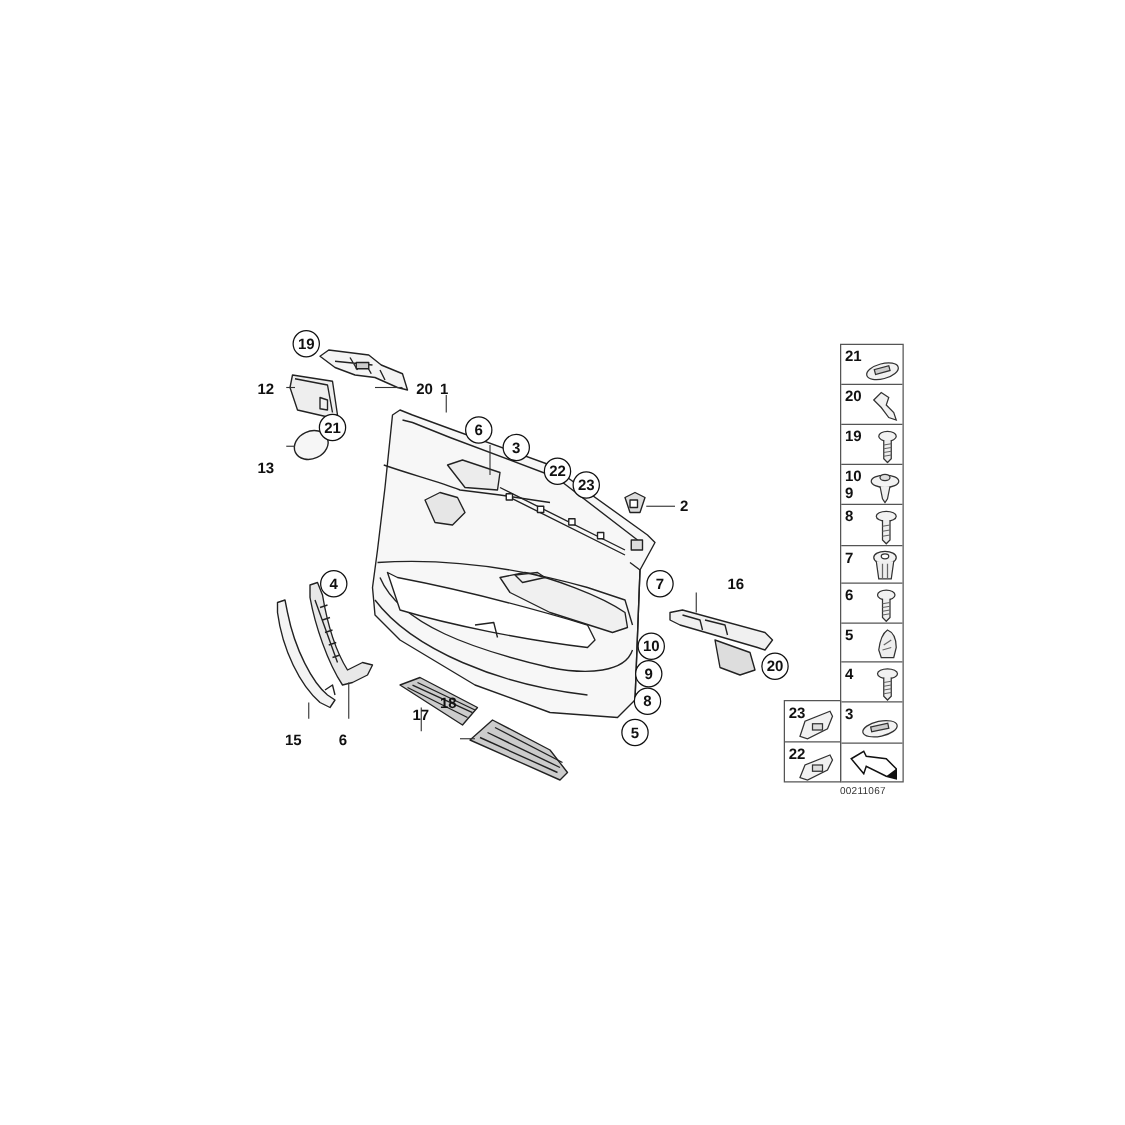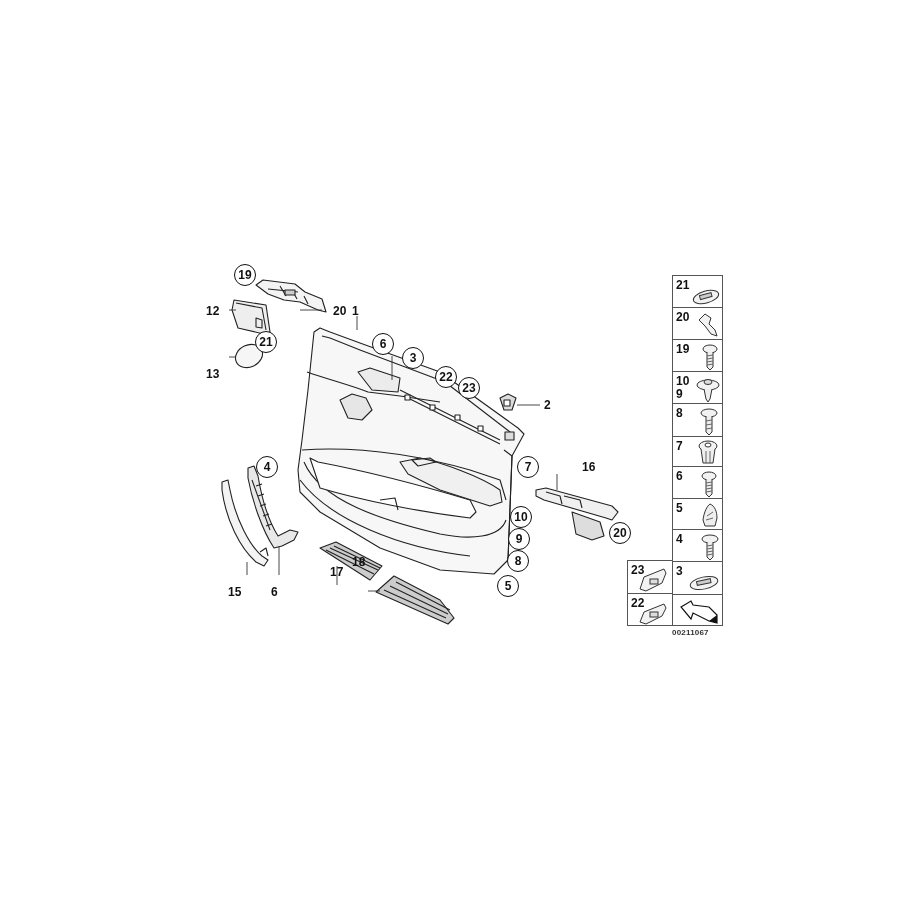--- a/index.html
+++ b/index.html
@@ -13,21 +13,21 @@
           font-family: "Liberation Sans", sans-serif; font-weight: bold; font-size: 12px; color: #111;
           box-sizing: border-box; }
   .tbl { position: absolute; border: 1px solid #555; box-sizing: border-box; background: #fff; }
   .cell { position: absolute; border-top: 1px solid #555; box-sizing: border-box; }
   .cell .num { position: absolute; left: 3px; top: 2px; font-weight: bold; font-size: 12px; color: #111;
                font-family: "Liberation Sans", sans-serif; }
   .cell .num2 { position: absolute; left: 3px; bottom: 2px; font-weight: bold; font-size: 12px; color: #111;
                font-family: "Liberation Sans", sans-serif; }
   .cell svg { position: absolute; }
   .code { position: absolute; left: 672px; top: 628px; font-size: 8px; color: #333;
-          font-family: "Liberation Sans", sans-serif; letter-spacing: 0.2px; font-weight: bold; }
+          font-family: "Liberation Sans", sans-serif; letter-spacing: 0.2px; }
 </style>
 </head>
 <body>
 
 <div id="canvas">
 <svg width="900" height="900" viewBox="0 0 900 900" xmlns="http://www.w3.org/2000/svg">
   <g fill="none" stroke="#222" stroke-width="1.1" stroke-linejoin="round">
 
     <g>
       <path d="M256,285 L263,280 L295,284 L305,292 L322,299 L326,312 L318,310 L300,302 L284,300 L268,294 Z" fill="#f4f4f4"></path>

